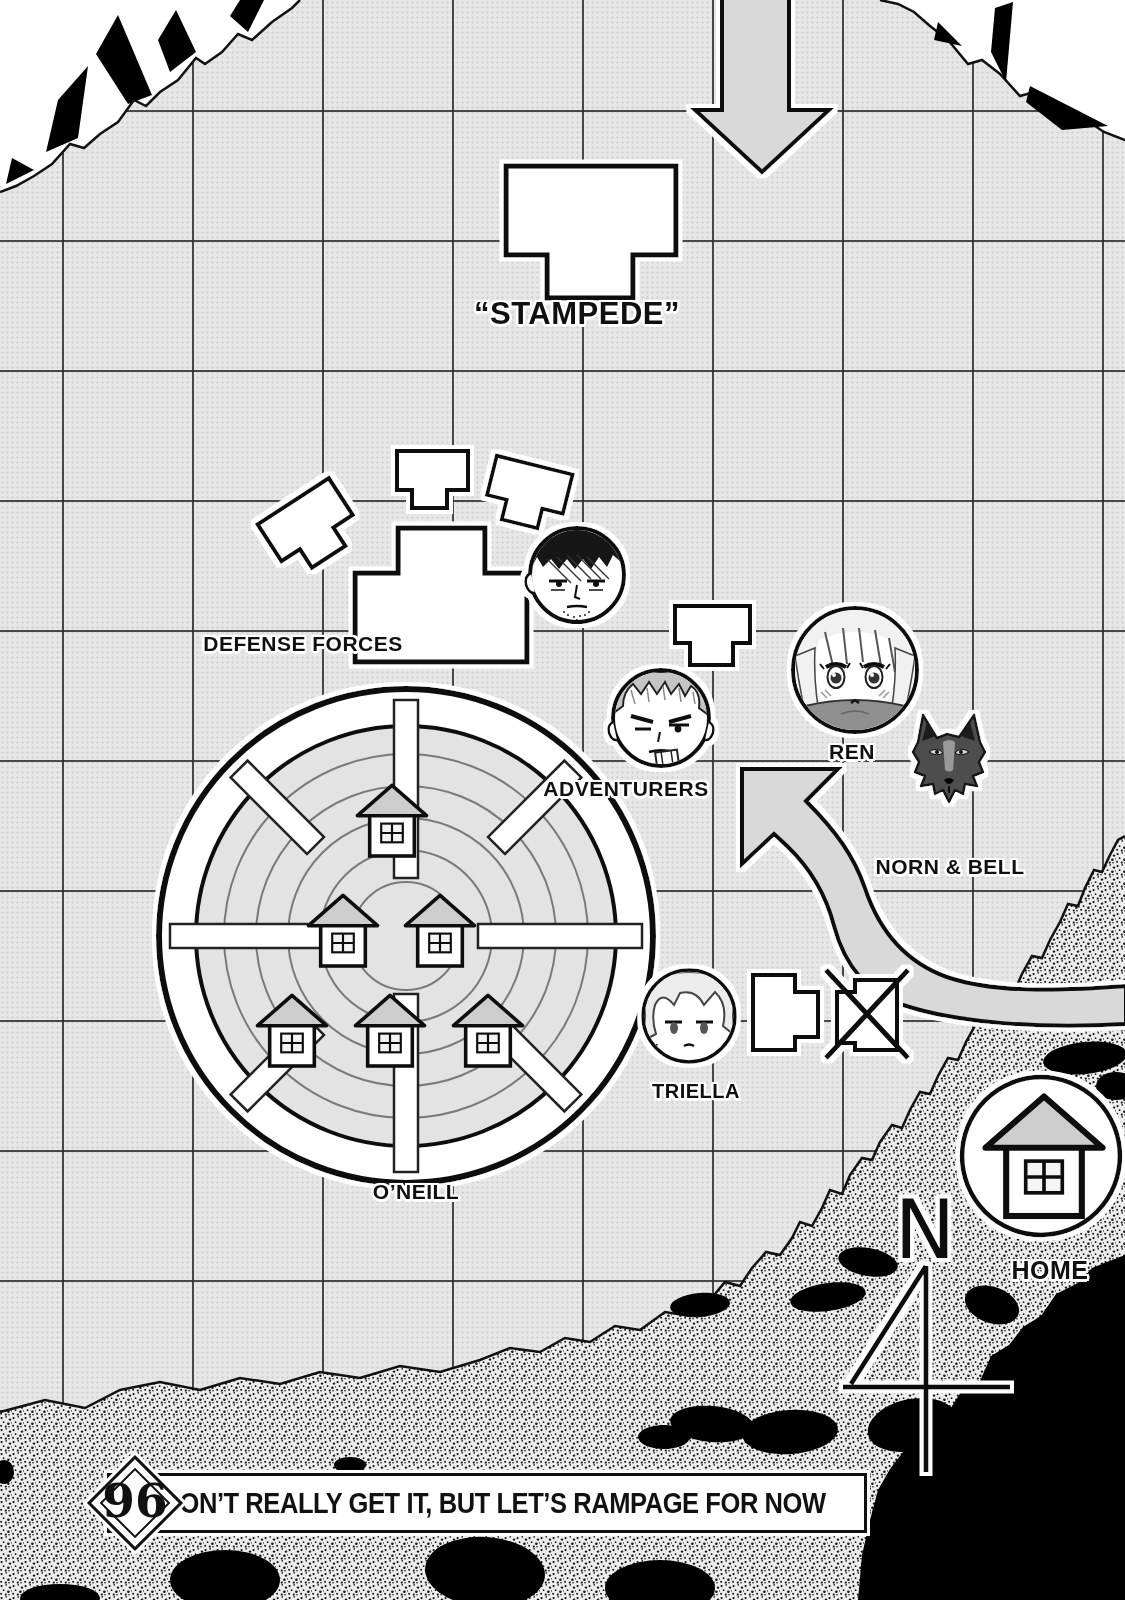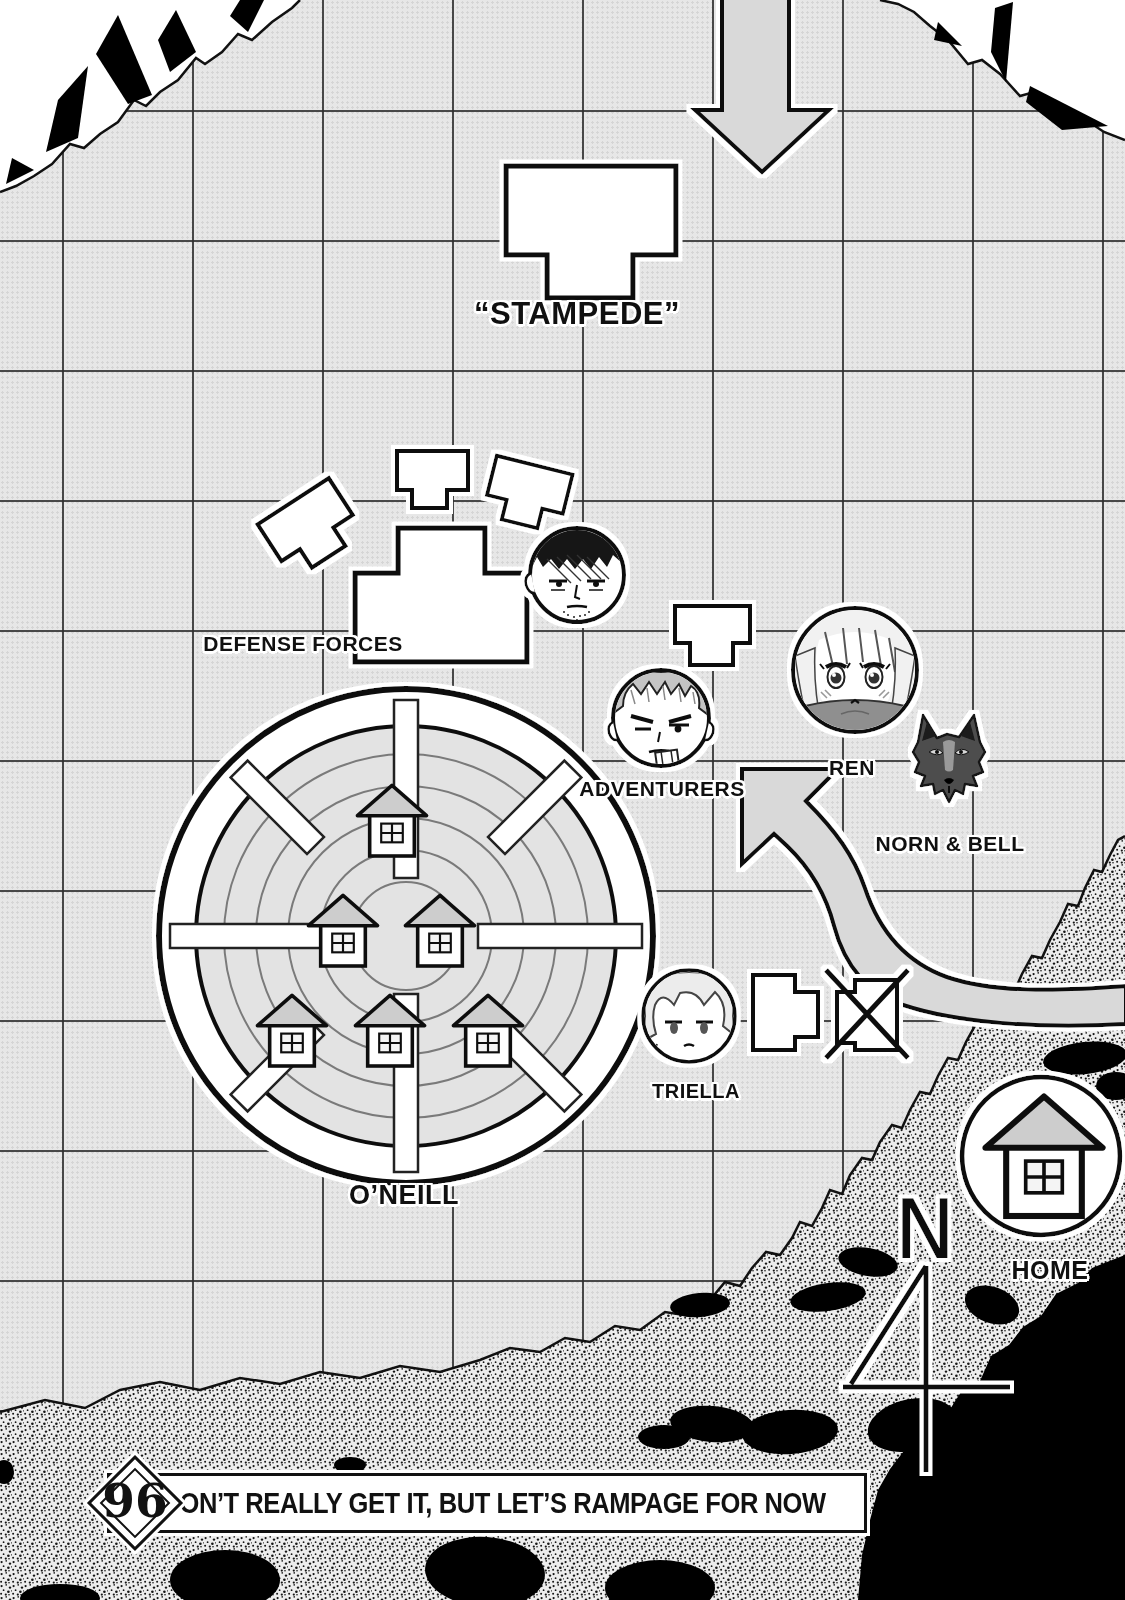--- a/index.html
+++ b/index.html
@@ -304,25 +304,25 @@
       <ellipse cx="-15" cy="12" rx="4" ry="6" fill="#555"></ellipse>
       <ellipse cx="15" cy="12" rx="4" ry="6" fill="#555"></ellipse>
       <path d="M-5,30 Q0,27 5,30" stroke="#111" stroke-width="2.5" fill="none"></path>
       <path d="M-44,26 q-6,6 -2,12 q6,5 11,-2 l3,-8" fill="#fff" stroke="#333" stroke-width="2"></path>
     </g>
   </g>
 </svg>
 
 <div class="lbl" style="left:577px;top:296px;font-size:31px;">“STAMPEDE”</div>
 <div class="lbl" style="left:263px;top:632px;font-size:21px;margin-left:40px;">DEFENSE FORCES</div>
-<div class="lbl" style="left:662px;top:777px;font-size:21px;">ADVENTURERS</div>
-<div class="lbl" style="left:852px;top:756px;font-size:21px;">REN</div>
-<div class="lbl" style="left:950px;top:832px;font-size:21px;">NORN &amp; BELL</div>
+<div class="lbl" style="left:626px;top:777px;font-size:21px;">ADVENTURERS</div>
+<div class="lbl" style="left:852px;top:740px;font-size:21px;">REN</div>
+<div class="lbl" style="left:950px;top:855px;font-size:21px;">NORN &amp; BELL</div>
 <div class="lbl" style="left:696px;top:1064px;font-size:20px;margin-top:16px;">TRIELLA</div>
-<div class="lbl" style="left:404px;top:1180px;font-size:27px;">O’NEILL</div>
+<div class="lbl" style="left:416px;top:1180px;font-size:21px;">O’NEILL</div>
 <div class="lbl" style="left:1050px;top:1256px;font-size:25px;text-align:right;">HOME</div>
 
 <div class="title-bar">
   <div class="txt">I DON’T REALLY GET IT, BUT LET’S RAMPAGE FOR NOW</div>
 </div>
 <div class="diamond outer"></div>
 <div class="diamond inner"></div>
 <div class="chapter-num">96</div>
 
 </div>

